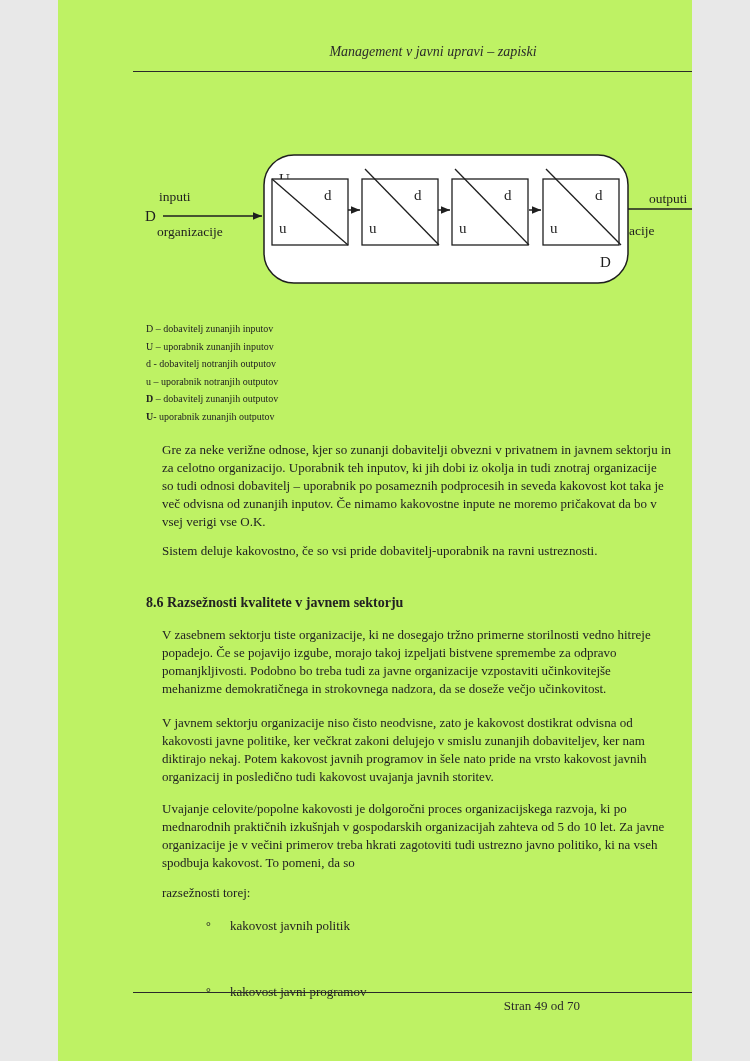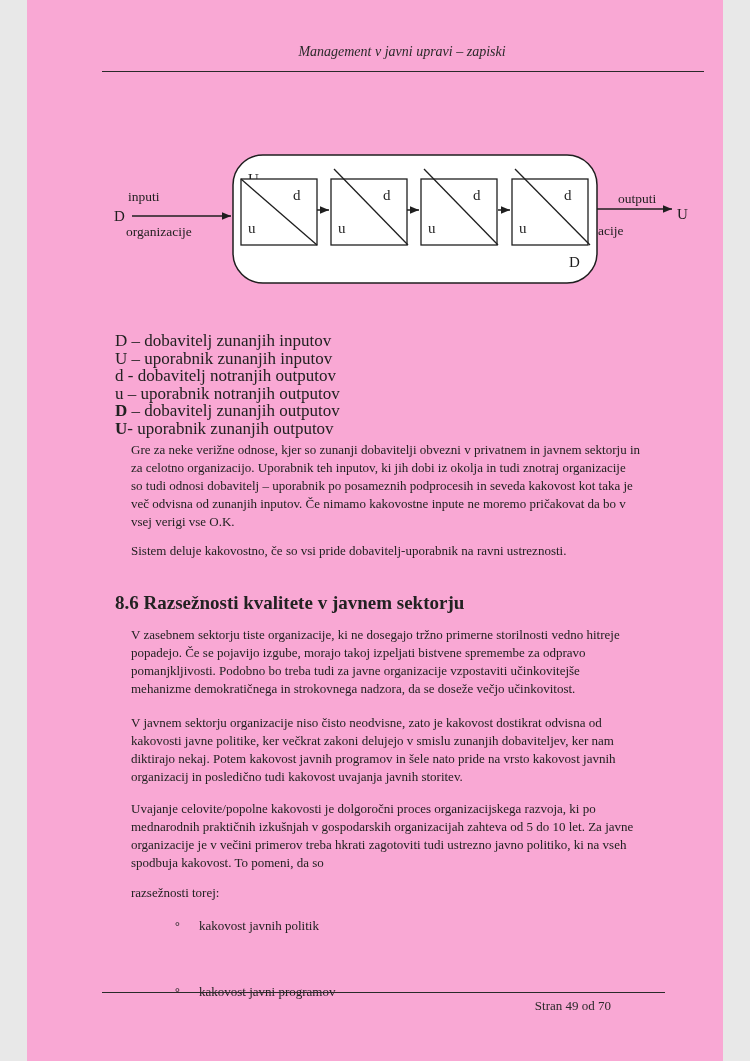--- a/index.html
+++ b/index.html
@@ -1,46 +1,46 @@
 <!DOCTYPE html>
 <html><head>
 <meta charset="utf-8">
 <style>
   html,body{margin:0;padding:0;background:#e8e8e8;}
   .page{
     position:relative;
-    width:696px;height:1061px;
+    width:634px;height:1061px;
     margin:0 auto;
-    background:#f9a8d4;
+    background:#bef264;
     font-family:"Liberation Serif","DejaVu Serif",serif;
     color:#222222;
     overflow:hidden;
   }
   .doc-title{
     position:absolute;top:44px;left:0;width:750px;
     text-align:center;font-style:italic;font-size:14px;color:#2a2a2a;
   }
   .header-rule{
     position:absolute;top:71px;left:75px;width:602px;height:0;
     border-top:1.4px solid #2a2a2a;
   }
   .diagram{position:absolute;left:75px;top:140px;}
   .diagram text{font-family:"Liberation Serif","DejaVu Serif",serif;fill:#1e1e1e;}
-  .legend{position:absolute;left:88px;top:320px;font-size:17px;line-height:17.5px;margin-top:12px;}
+  .legend{position:absolute;left:88px;top:320px;font-size:10px;line-height:17.5px;}
   .legend-row .sym{font-weight:normal;}
   .legend-row.bold-sym .sym{font-weight:bold;}
   .para{
     position:absolute;left:104px;width:620px;margin:0;
     font-size:13px;line-height:18px;white-space:pre-line;
   }
   .p1{top:441px;}
   .p2{top:542px;}
   .section-heading{
     position:absolute;left:88px;top:594px;margin:0;
-    font-size:19px;font-weight:bold;line-height:18px;
+    font-size:14px;font-weight:bold;line-height:18px;
   }
   .p3{top:626px;}
   .p4{top:714px;}
   .p5{top:800px;}
   .p6{top:884px;}
   .bullet-row{position:absolute;left:148px;font-size:13px;line-height:18px;font-family:Liberation Serif, serif;}
   .bullet-row .marker{display:inline-block;width:24px;font-size:12px;}
   .br1{top:917px;}
   .br2{top:937px;margin-top:46px;}
   .footer-rule{

